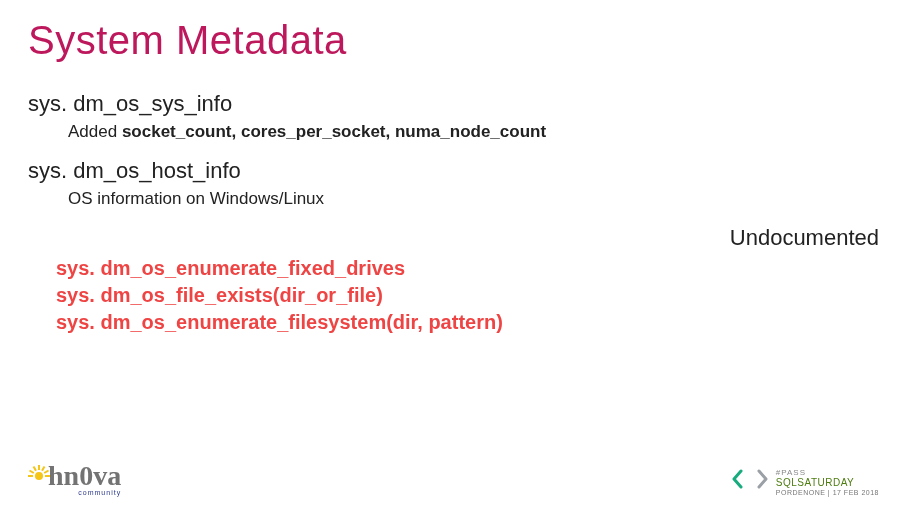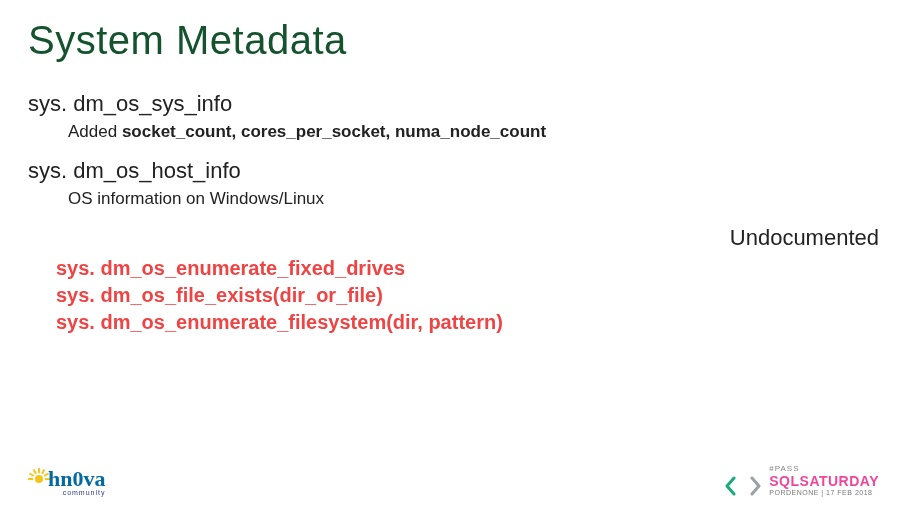--- a/index.html
+++ b/index.html
@@ -6,21 +6,21 @@
   body {
     width: 907px;
     height: 510px;
     background: #ffffff;
     font-family: "Segoe UI", Arial, sans-serif;
     color: #222;
     position: relative;
     padding: 18px 28px 0 28px;
   }
   .title {
-    color: #14532d;
+    color: #be185d;
     font-size: 40px;
     font-weight: 400;
     letter-spacing: 0.5px;
     margin-bottom: 28px;
   }
   .section-heading {
     font-size: 22px;
     font-weight: 400;
     color: #222;
     margin-top: 8px;
@@ -55,23 +55,23 @@
     justify-content: space-between;
     align-items: flex-end;
   }
   .logo-left {
     display: flex;
     align-items: center;
     gap: 2px;
   }
   .inn0va-text {
     font-family: Georgia, serif;
-    font-size: 22px;
+    font-size: 28px;
     font-weight: 700;
-    color: #0369a1;
+    color: #737373;
     position: relative;
   }
   .inn0va-community {
     display:block;
     font-size: 7px;
     letter-spacing: 1px;
     text-align: right;
     color: #2c3a8c;
     font-weight: 400;
     margin-top: -3px;
@@ -92,44 +92,44 @@
   }
   .sun-ray {
     position:absolute;
     width:2px; height:5px;
     background:#f5c518;
     top:0; left:10px;
     transform-origin: 1px 11px;
   }
   .logo-right {
     display: flex;
-    align-items: flex-end;
+    align-items: flex-start;
     gap: 8px;
   }
   .arrows {
     display:flex;
     align-items:center;
     gap:0;
   }
   .sqlsat {
     display:flex;
     flex-direction:column;
     line-height:1;
   }
   .sqlsat-pass {
     font-size:8px;
     letter-spacing:1px;
     color:#888;
     font-weight:400;
     margin-bottom:1px;
   }
   .sqlsat-main {
-    font-size:14px;
-    font-weight:700;
-    color:#ec4899;
+    font-size:10px;
+    font-weight:400;
+    color:#4d7c0f;
     letter-spacing:0.5px;
   }
   .sqlsat-sub {
     font-size:7px;
     color:#777;
     letter-spacing:0.5px;
     margin-top:1px;
   }
 </style>
 </head>

